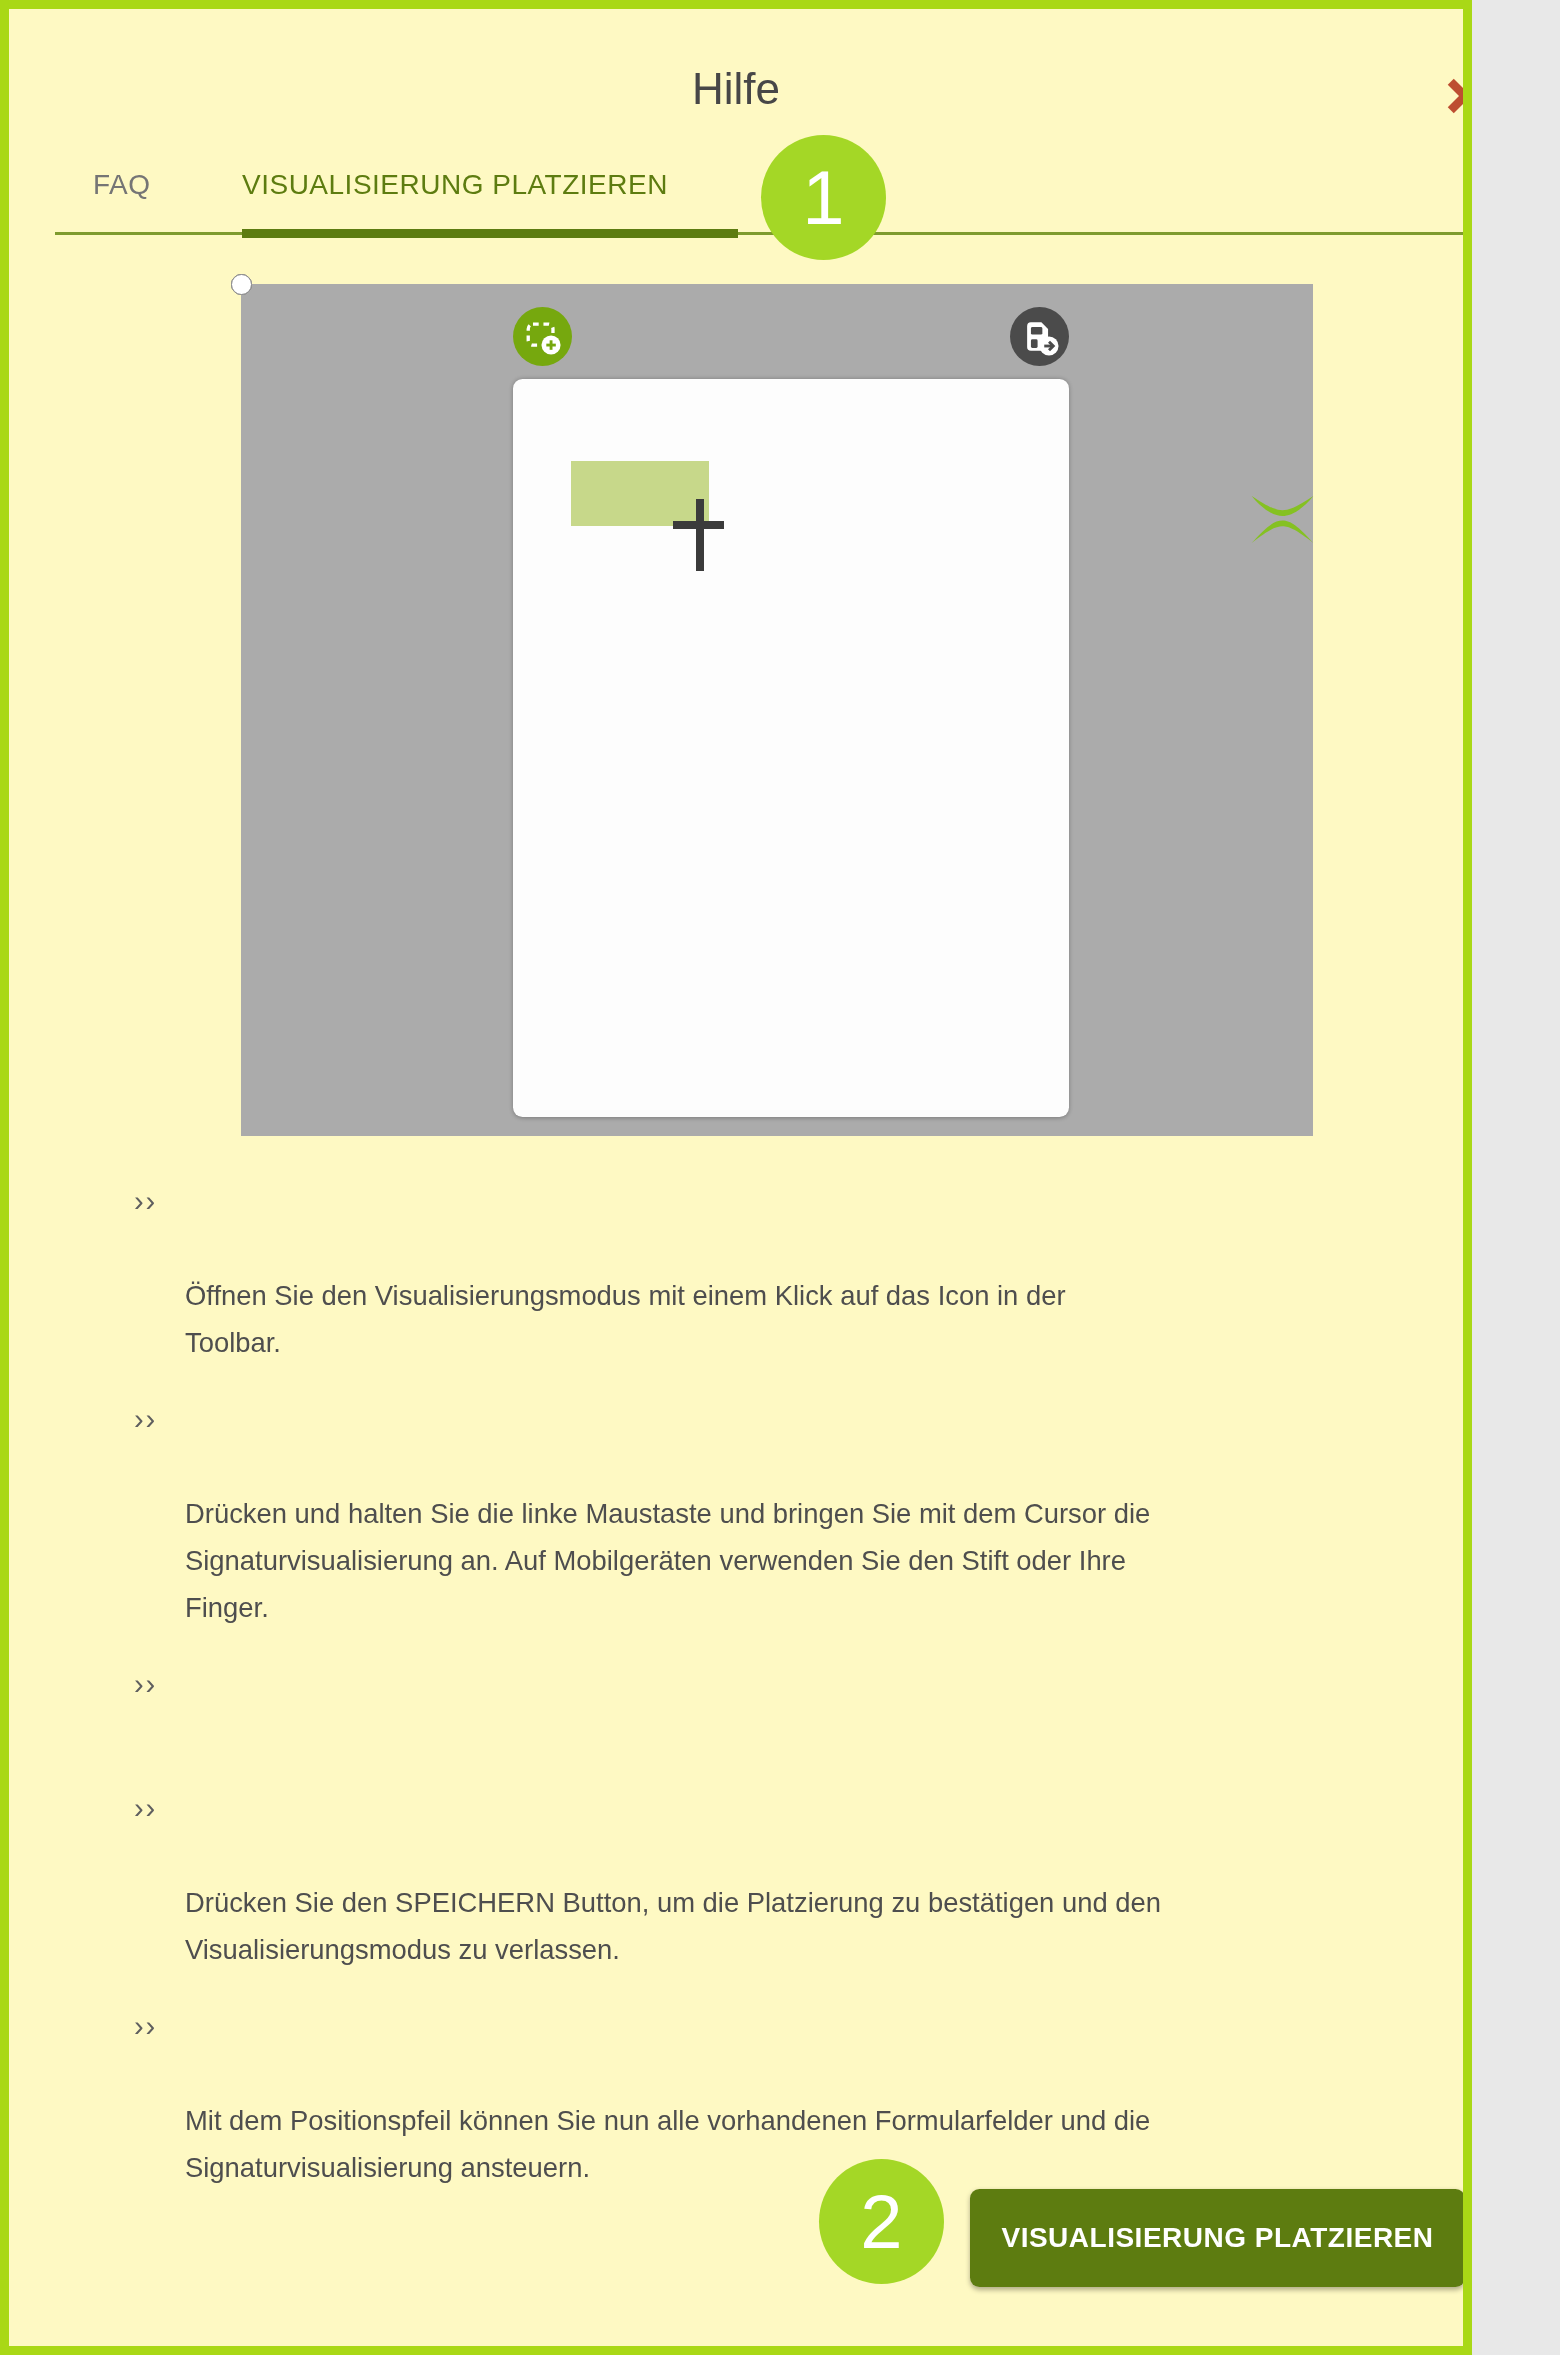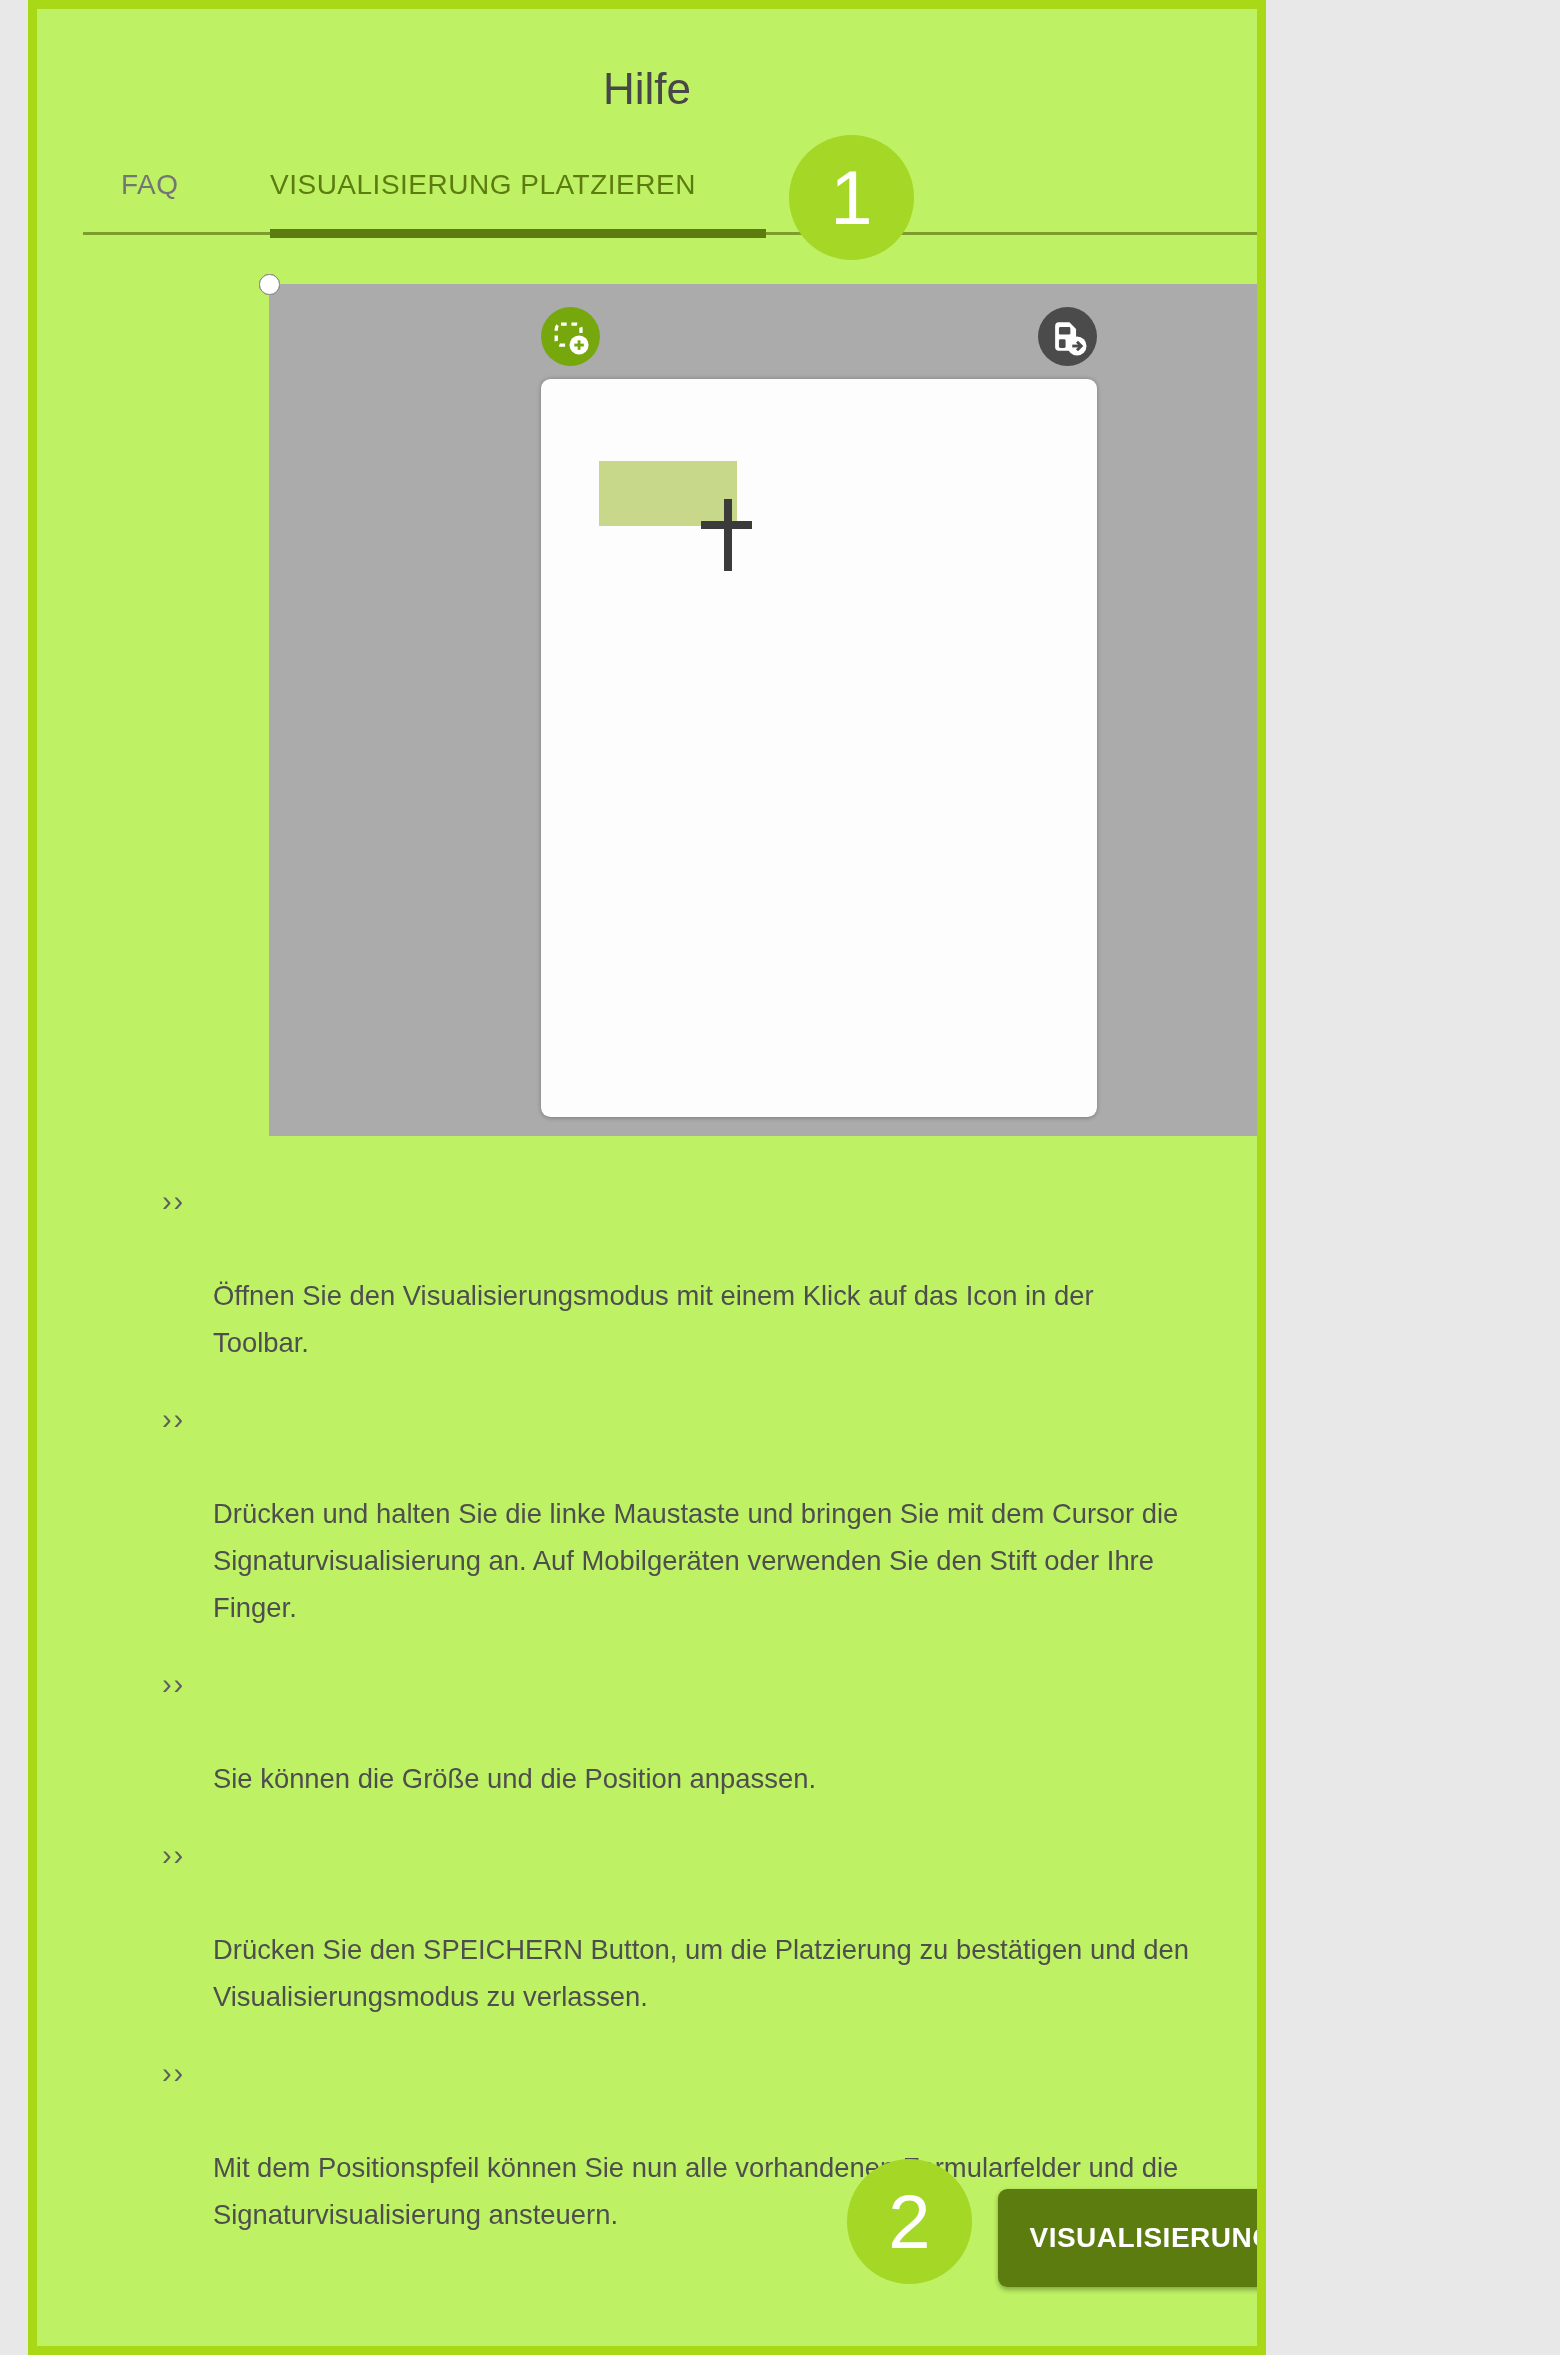--- a/index.html
+++ b/index.html
@@ -1,18 +1,18 @@
 <!DOCTYPE html>
 <html style="--lime: #a9d816; --annotation: #a4d726; --olive: #5d7c10; --olive-line: #7e9b2e; --rust: #bd4e31; --text: #4e4e4e; --tab-inactive: #757575; --illus-bg: #ababab; --bar: #3b3b3b; --logo-green: #85c122; --icon-green-bg: #76a80e; --icon-dark-bg: #4b4b4b; --sig-fill: rgba(160,190,55,0.58);font-size:15px"><head>
 <meta charset="utf-8">
 <style>
   html,body{margin:0;padding:0;background:#e8e8e8;}
   .page{
-    position:relative;width:1238px;height:2355px;background:#bef264;
-    font-family:"Liberation Sans",sans-serif;overflow:hidden;margin-left:28px;
+    position:relative;width:1472px;height:2355px;background:#fef9c3;
+    font-family:"Liberation Sans",sans-serif;overflow:hidden;
   }
   .frame{
     position:absolute;inset:0;border:9.5px solid var(--lime);
     pointer-events:none;z-index:50;box-sizing:border-box;
   }
   
   .title{
     position:absolute;top:64px;left:0;width:100%;text-align:center;
     font-size:44px;line-height:49px;color:#474747;
   }
@@ -150,21 +150,20 @@
 Toolbar.</span>
       </li>
         <li>
         <span class="marker">››</span>
         <span class="txt">Drücken und halten Sie die linke Maustaste und bringen Sie mit dem Cursor die
 Signaturvisualisierung an. Auf Mobilgeräten verwenden Sie den Stift oder Ihre
 Finger.</span>
       </li>
         <li>
         <span class="marker">››</span>
-        <span class="txt">Sie können die Größe und die Position anpassen.</span>
       </li>
         <li>
         <span class="marker">››</span>
         <span class="txt">Drücken Sie den SPEICHERN Button, um die Platzierung zu bestätigen und den
 Visualisierungsmodus zu verlassen.</span>
       </li>
         <li>
         <span class="marker">››</span>
         <span class="txt">Mit dem Positionspfeil können Sie nun alle vorhandenen Formularfelder und die
 Signaturvisualisierung ansteuern.</span>

